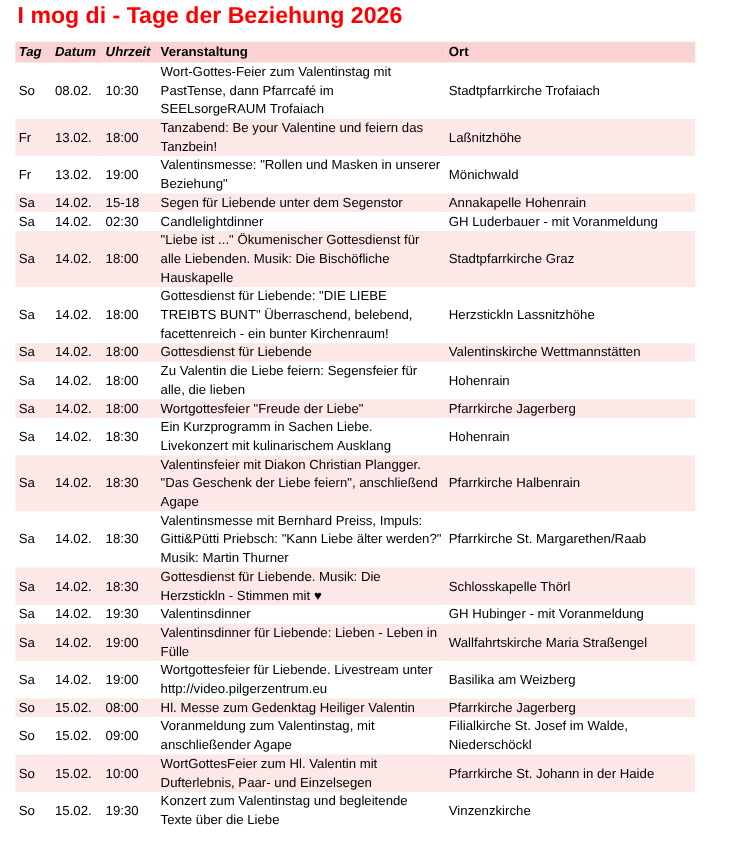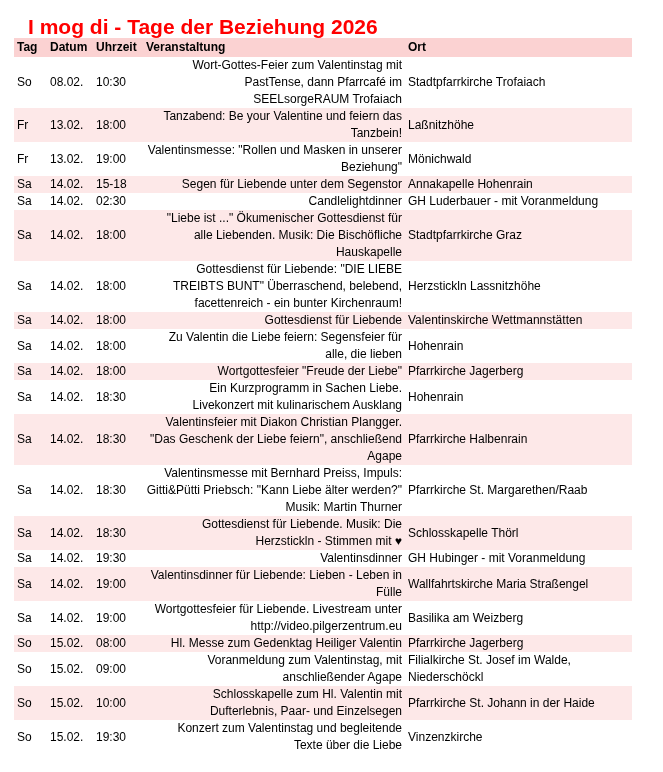--- a/index.html
+++ b/index.html
@@ -5,21 +5,21 @@
   html, body { margin: 0; padding: 0; background: #ffffff; }
   body {
     width: 663px; height: 772px;
     font-family: "Liberation Sans", sans-serif;
     color: #000000;
     overflow: hidden;
   }
   .page { position: relative; width: 663px; height: 772px; background: #ffffff; }
   .title {
     position: absolute; left: 16px; top: 3px;
-    margin: 12px;
+    margin: 0;
     font-size: 21px; font-weight: bold;
     color: var(--title-color, #FF0000);
     white-space: nowrap;
     letter-spacing: 0px;
   }
   table.events {
     position: absolute; left: 14px; top: 38px;
     width: 618px;
     border-collapse: collapse;
     table-layout: fixed;
@@ -30,29 +30,29 @@
   col.c-datum { width: 46px; }
   col.c-uhrzeit { width: 50px; }
   col.c-veranstaltung { width: 262px; }
   col.c-ort { width: 227px; }
   thead th {
     background: var(--header-bg, #FBD2D2);
     font-weight: bold;
     padding: 1px 3px;
     font-size: 12px;
   }
-  th.col-tag, th.col-datum, th.col-uhrzeit { text-align: left; }
+  th.col-tag, th.col-datum, th.col-uhrzeit { text-align: left; font-style: italic; }
   th.col-veranstaltung, th.col-ort { text-align: left; }
   td {
     padding: 0 3px;
     vertical-align: middle;
     word-wrap: break-word;
   }
   td.col-tag, td.col-datum, td.col-uhrzeit, td.col-ort { text-align: left; }
-  td.col-veranstaltung { text-align: right; margin-top: 27px; }
+  td.col-veranstaltung { text-align: left; margin-top: 27px; }
   tbody tr:nth-child(even) { background: var(--row-alt-bg, #FDE8E8); }
   tbody tr:nth-child(odd) { background: #ffffff; }
 </style>
 </head>
 <body>
 
 <div class="page">
   <h1 class="title">I mog di - Tage der Beziehung 2026</h1>
 
   <table class="events">
@@ -203,21 +203,21 @@
           <td class="col-tag">So</td>
           <td class="col-datum">15.02.</td>
           <td class="col-uhrzeit">09:00</td>
           <td class="col-veranstaltung">Voranmeldung zum Valentinstag, mit anschließender Agape</td>
           <td class="col-ort">Filialkirche St. Josef im Walde, Niederschöckl</td>
         </tr>
         <tr>
           <td class="col-tag">So</td>
           <td class="col-datum">15.02.</td>
           <td class="col-uhrzeit">10:00</td>
-          <td class="col-veranstaltung">Schlosskapelle zum Hl. Valentin mit Dufterlebnis, Paar- und Einzelsegen</td>
+          <td class="col-veranstaltung">WortGottesFeier zum Hl. Valentin mit Dufterlebnis, Paar- und Einzelsegen</td>
           <td class="col-ort">Pfarrkirche St. Johann in der Haide</td>
         </tr>
         <tr>
           <td class="col-tag">So</td>
           <td class="col-datum">15.02.</td>
           <td class="col-uhrzeit">19:30</td>
           <td class="col-veranstaltung">Konzert zum Valentinstag und begleitende Texte über die Liebe</td>
           <td class="col-ort">Vinzenzkirche</td>
         </tr>
       </tbody>

